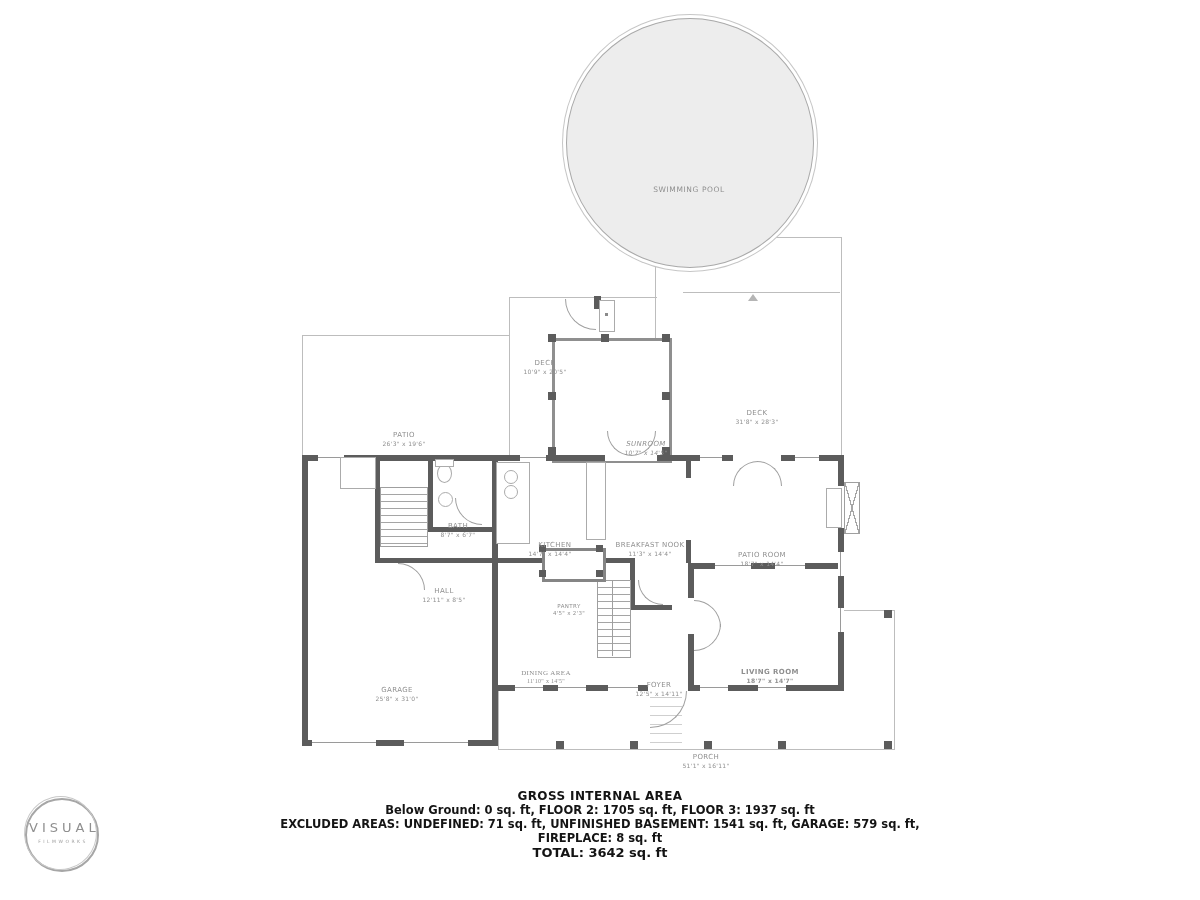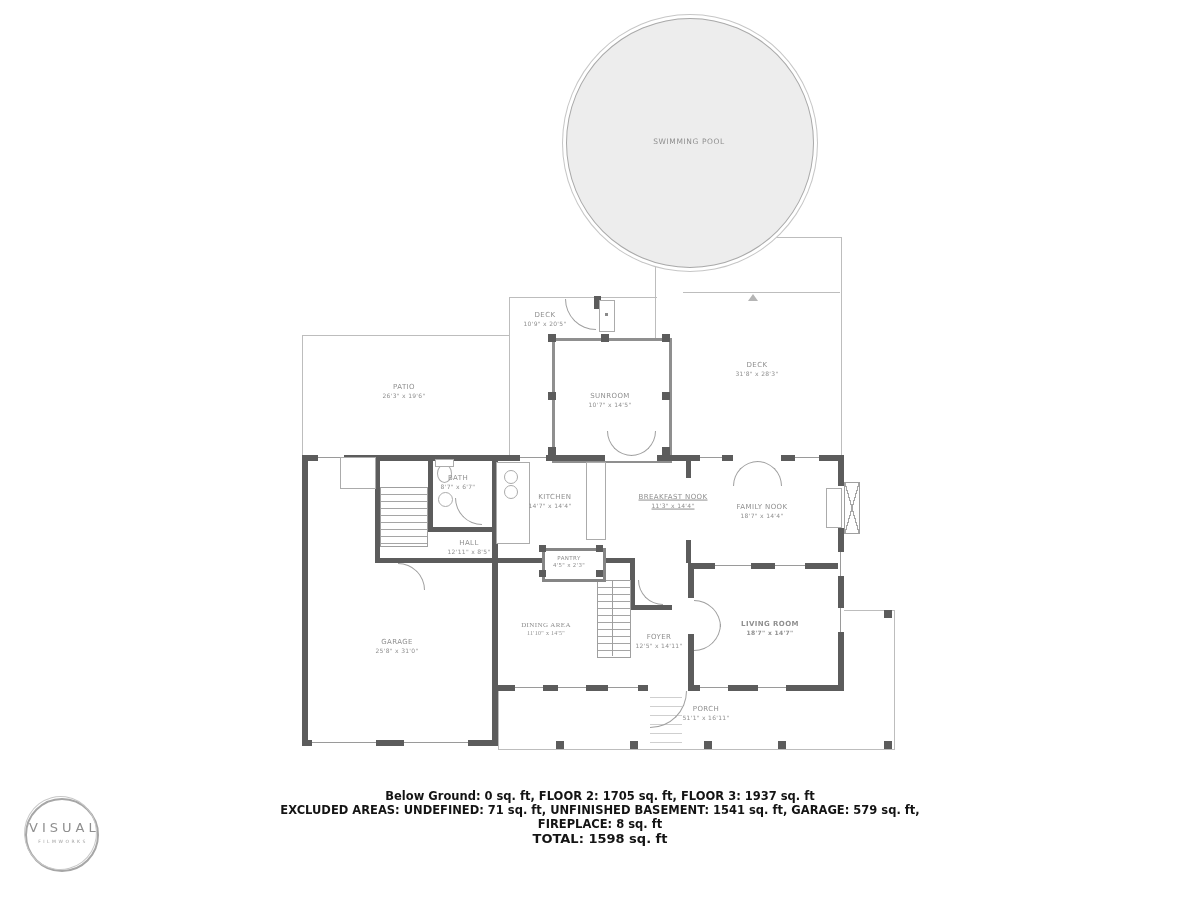--- a/index.html
+++ b/index.html
@@ -29,21 +29,21 @@
   .cross{position:absolute;border:1px solid #9f9f9f;
     background:
       linear-gradient(to top right,transparent calc(50% - .6px),#a5a5a5 calc(50% - .6px) calc(50% + .6px),transparent calc(50% + .6px)),
       linear-gradient(to bottom right,transparent calc(50% - .6px),#a5a5a5 calc(50% - .6px) calc(50% + .6px),transparent calc(50% + .6px));}
   .pool{position:absolute;background:#ededed;border:1px solid #a9a9a9;border-radius:50%;
         box-shadow:0 0 0 3px #fff,0 0 0 4px #c6c6c6;}
   .sunroom{position:absolute;border:3px solid #8f8f8f;background:#fff;}
   .pantrybox{position:absolute;border:3px solid #858585;background:#fff;}
   
   .lbl{position:absolute;transform:translate(-50%,-50%);text-align:center;color:#8f8f8f;
-       white-space:nowrap;line-height:1.3;}
+       white-space:nowrap;line-height:1.3;margin-top:48px;}
   .lbl .n{font-size:7px;letter-spacing:.4px;display:block;}
   .lbl .d{font-size:6px;letter-spacing:.3px;display:block;}
   .lbl.big .n{font-size:7.5px;letter-spacing:.6px;}
   
   #footer{position:absolute;left:0;top:789px;width:1200px;text-align:center;color:#141414;}
   #footer div{margin:0 auto;}
   .f-title{font-size:12px;font-weight:bold;letter-spacing:.4px;margin-bottom:2px;}
   .f-line{font-size:11.5px;font-weight:bold;margin-top:2px;}
   .f-total{font-size:13px;font-weight:bold;margin-top:3px;}
   .f-disc{font-size:9.5px;font-weight:bold;margin-top:4px;color:#1d1d1d;}
@@ -178,45 +178,45 @@
     <span class="n">SWIMMING POOL</span>
   </div>
   <div class="lbl" style="left:545px;top:319px;">
     <span class="n">DECK</span>
     <span class="d">10'9" x 20'5"</span>
   </div>
   <div class="lbl" style="left:757px;top:369px;">
     <span class="n">DECK</span>
     <span class="d">31'8" x 28'3"</span>
   </div>
-  <div class="lbl" style="left:610px;top:400px;">
+  <div class="lbl" style="left:646px;top:400px;font-style:italic;">
     <span class="n">SUNROOM</span>
     <span class="d">10'7" x 14'5"</span>
   </div>
   <div class="lbl" style="left:404px;top:391px;">
     <span class="n">PATIO</span>
     <span class="d">26'3" x 19'6"</span>
   </div>
   <div class="lbl" style="left:550px;top:501px;text-align:right;">
     <span class="n">KITCHEN</span>
     <span class="d">14'7" x 14'4"</span>
   </div>
-  <div class="lbl" style="left:673px;top:501px;text-decoration:underline;">
+  <div class="lbl" style="left:650px;top:501px;">
     <span class="n">BREAKFAST NOOK</span>
     <span class="d">11'3" x 14'4"</span>
   </div>
   <div class="lbl" style="left:762px;top:511px;">
-    <span class="n">FAMILY NOOK</span>
+    <span class="n">PATIO ROOM</span>
     <span class="d">18'7" x 14'4"</span>
   </div>
   <div class="lbl" style="left:458px;top:482px;">
     <span class="n">BATH</span>
     <span class="d">8'7" x 6'7"</span>
   </div>
-  <div class="lbl" style="left:469px;top:547px;text-align:center;">
+  <div class="lbl" style="left:444px;top:547px;text-align:center;">
     <span class="n">HALL</span>
     <span class="d">12'11" x 8'5"</span>
   </div>
   <div class="lbl" style="left:569px;top:562px;">
     <span class="n" style="font-size:5.5px;">PANTRY</span>
     <span class="d" style="font-size:5.5px;">4'5" x 2'3"</span>
   </div>
   <div class="lbl" style="left:397px;top:646px;">
     <span class="n">GARAGE</span>
     <span class="d">25'8" x 31'0"</span>
@@ -232,24 +232,25 @@
   <div class="lbl" style="left:770px;top:628px;font-weight:bold;">
     <span class="n">LIVING ROOM</span>
     <span class="d">18'7" x 14'7"</span>
   </div>
   <div class="lbl" style="left:706px;top:713px;">
     <span class="n">PORCH</span>
     <span class="d">51'1" x 16'11"</span>
   </div>
 
   <div id="footer">
+    <div class="f-title">GROSS INTERNAL AREA</div>
     <div class="f-line">Below Ground: 0 sq. ft, FLOOR 2: 1705 sq. ft, FLOOR 3: 1937 sq. ft</div>
     <div class="f-line">EXCLUDED AREAS: UNDEFINED: 71 sq. ft, UNFINISHED BASEMENT: 1541 sq. ft, GARAGE: 579 sq. ft,</div>
     <div class="f-line">FIREPLACE: 8 sq. ft</div>
-    <div class="f-total">TOTAL: 1598 sq. ft</div>
+    <div class="f-total">TOTAL: 3642 sq. ft</div>
   </div>
 
   <div id="logo">
     <div class="ring"></div>
     <div class="ring2"></div>
     <div class="t1">VISUAL</div>
     <div class="t2">FILMWORKS</div>
   </div>
 
 </div>

